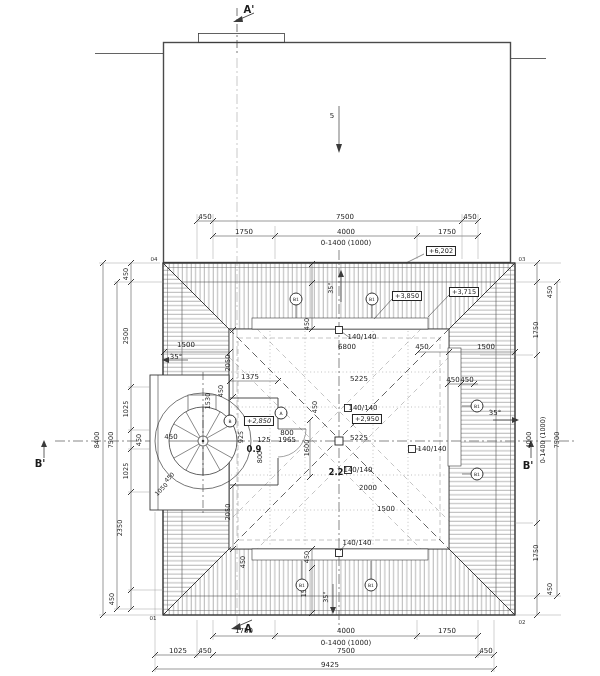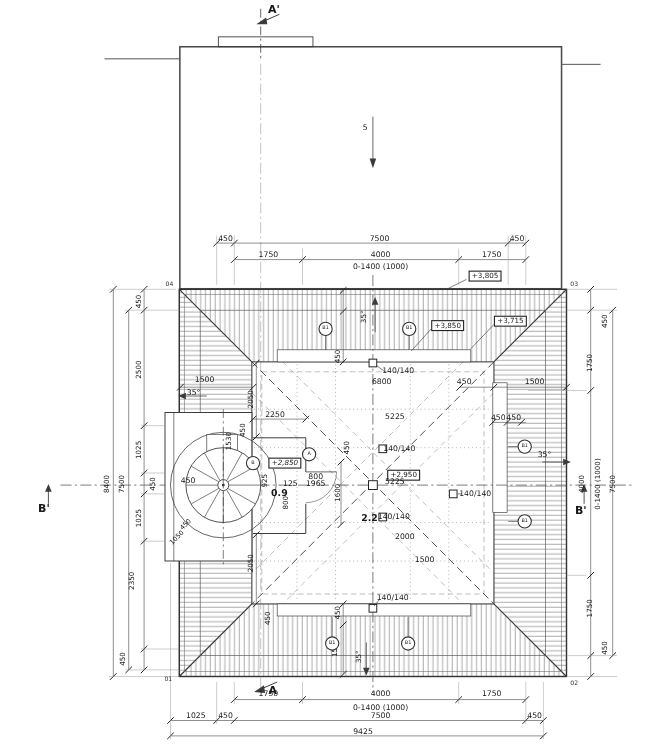--- a/index.html
+++ b/index.html
@@ -234,36 +234,36 @@
 </svg>
 
 <div id="labels">
       <div class="lbl dim" style="left: 205px; top: 217px;">450</div>
       <div class="lbl dim" style="left: 345px; top: 217px;">7500</div>
       <div class="lbl dim" style="left: 470px; top: 217px;">450</div>
       <div class="lbl dim" style="left: 244px; top: 232px;">1750</div>
       <div class="lbl dim" style="left: 346px; top: 232px;">4000</div>
       <div class="lbl dim" style="left: 346px; top: 243px;">0-1400 (1000)</div>
       <div class="lbl dim" style="left: 447px; top: 232px;">1750</div>
-      <div class="lbl level" style="left: 441px; top: 251px;">+3,805</div>
+      <div class="lbl level" style="left: 441px; top: 251px;">+6,202</div>
       <div class="lbl dimr" style="left: 331px; top: 288px;">35°</div>
       <div class="lbl level" style="left: 407px; top: 296px;">+3,850</div>
       <div class="lbl level" style="left: 464px; top: 292px;">+3,715</div>
       <div class="lbl dim" style="left: 362px; top: 337px;">140/140</div>
       <div class="lbl dimr" style="left: 307px; top: 324px;">450</div>
       <div class="lbl dim" style="left: 186px; top: 345px;">1500</div>
       <div class="lbl dimr" style="left: 228px; top: 363px;">2050</div>
-      <div class="lbl dim" style="left: 250px; top: 377px;">2250</div>
+      <div class="lbl dim" style="left: 250px; top: 377px;">1375</div>
       <div class="lbl dimr" style="left: 221px; top: 391px;">450</div>
       <div class="lbl dimr" style="left: 315px; top: 407px;">450</div>
       <div class="lbl dim" style="left: 337px; top: 347px; margin-left: 10px;">6800</div>
       <div class="lbl dim" style="left: 359px; top: 379px;">5225</div>
       <div class="lbl dim" style="left: 363px; top: 408px;">140/140</div>
       <div class="lbl room" style="left: 336px; top: 424px; margin-top: 48px;">2.2</div>
-      <div class="lbl level" style="left: 367px; top: 432px;">+2,950</div>
+      <div class="lbl level" style="left: 367px; top: 419px;">+2,950</div>
       <div class="lbl dim" style="left: 359px; top: 438px;">5225</div>
       <div class="lbl dim" style="left: 432px; top: 449px;">140/140</div>
       <div class="lbl dim" style="left: 358px; top: 470px;">140/140</div>
       <div class="lbl dim" style="left: 368px; top: 488px;">2000</div>
       <div class="lbl dim" style="left: 386px; top: 509px;">1500</div>
       <div class="lbl dim" style="left: 357px; top: 543px;">140/140</div>
       <div class="lbl dimr" style="left: 307px; top: 557px;">450</div>
       <div class="lbl dimr" style="left: 304px; top: 589px;">1500</div>
       <div class="lbl dimr" style="left: 326px; top: 597px;">35°</div>
       <div class="lbl dimr" style="left: 243px; top: 562px;">450</div>

